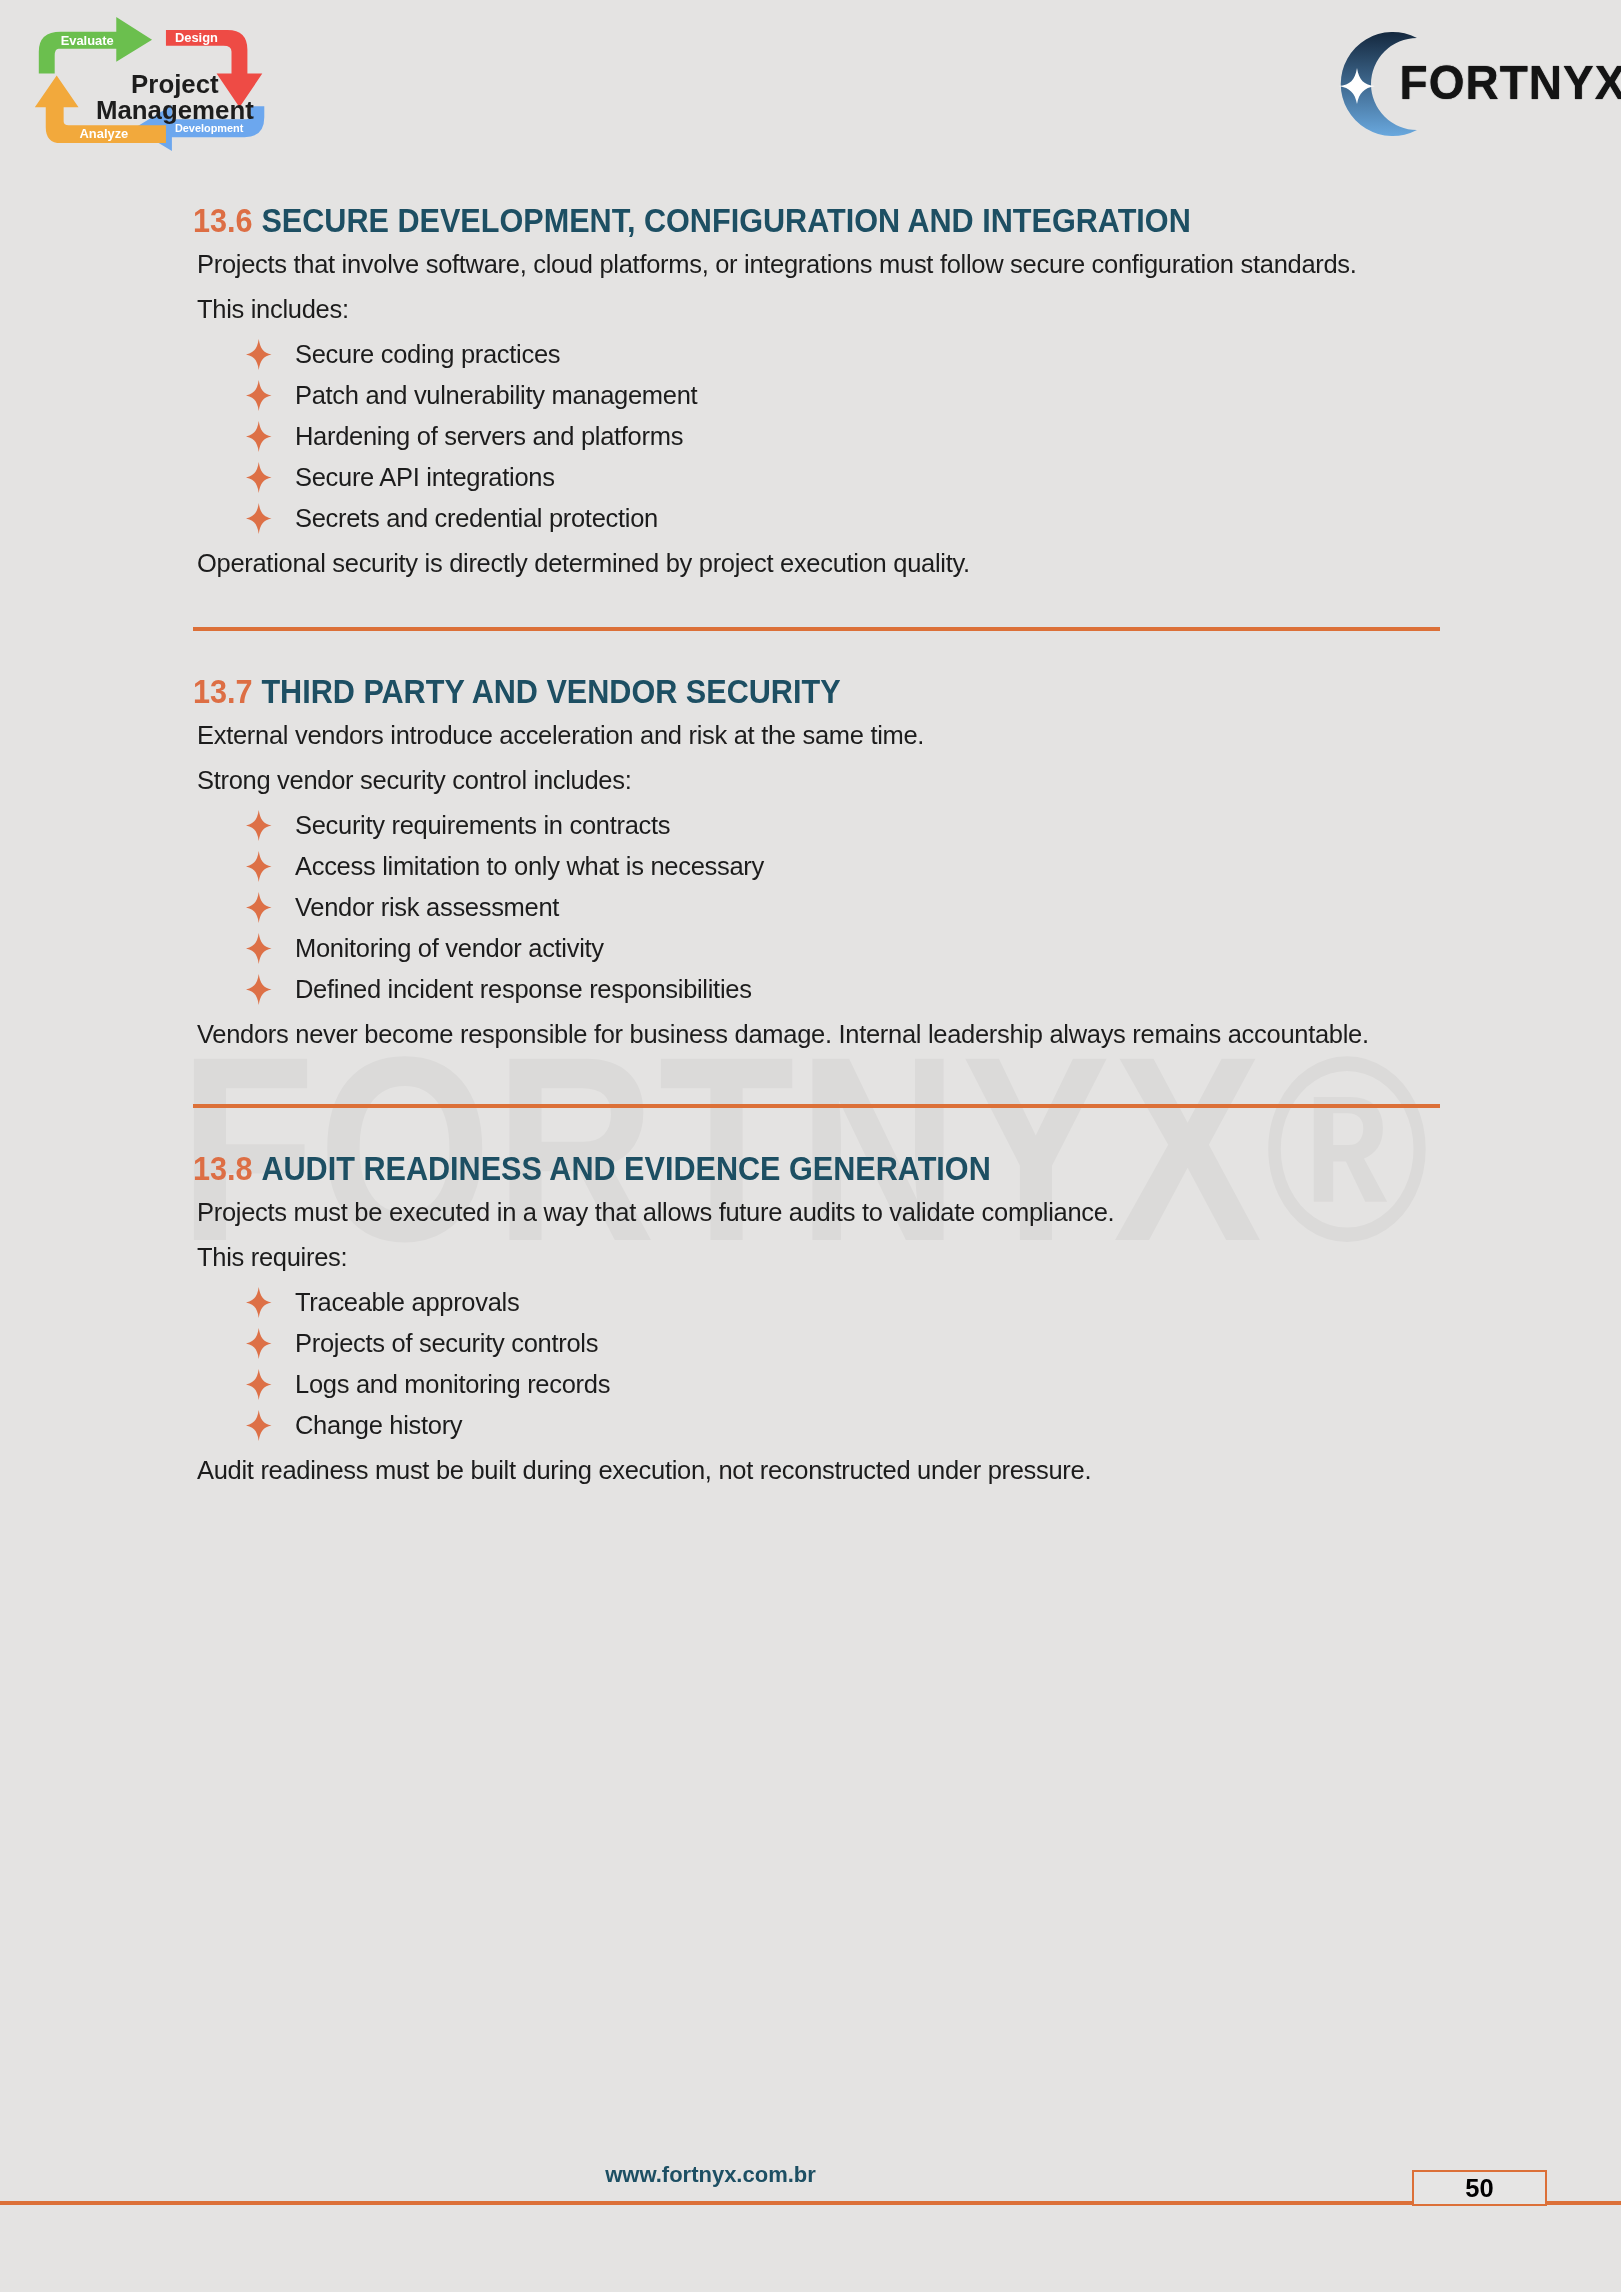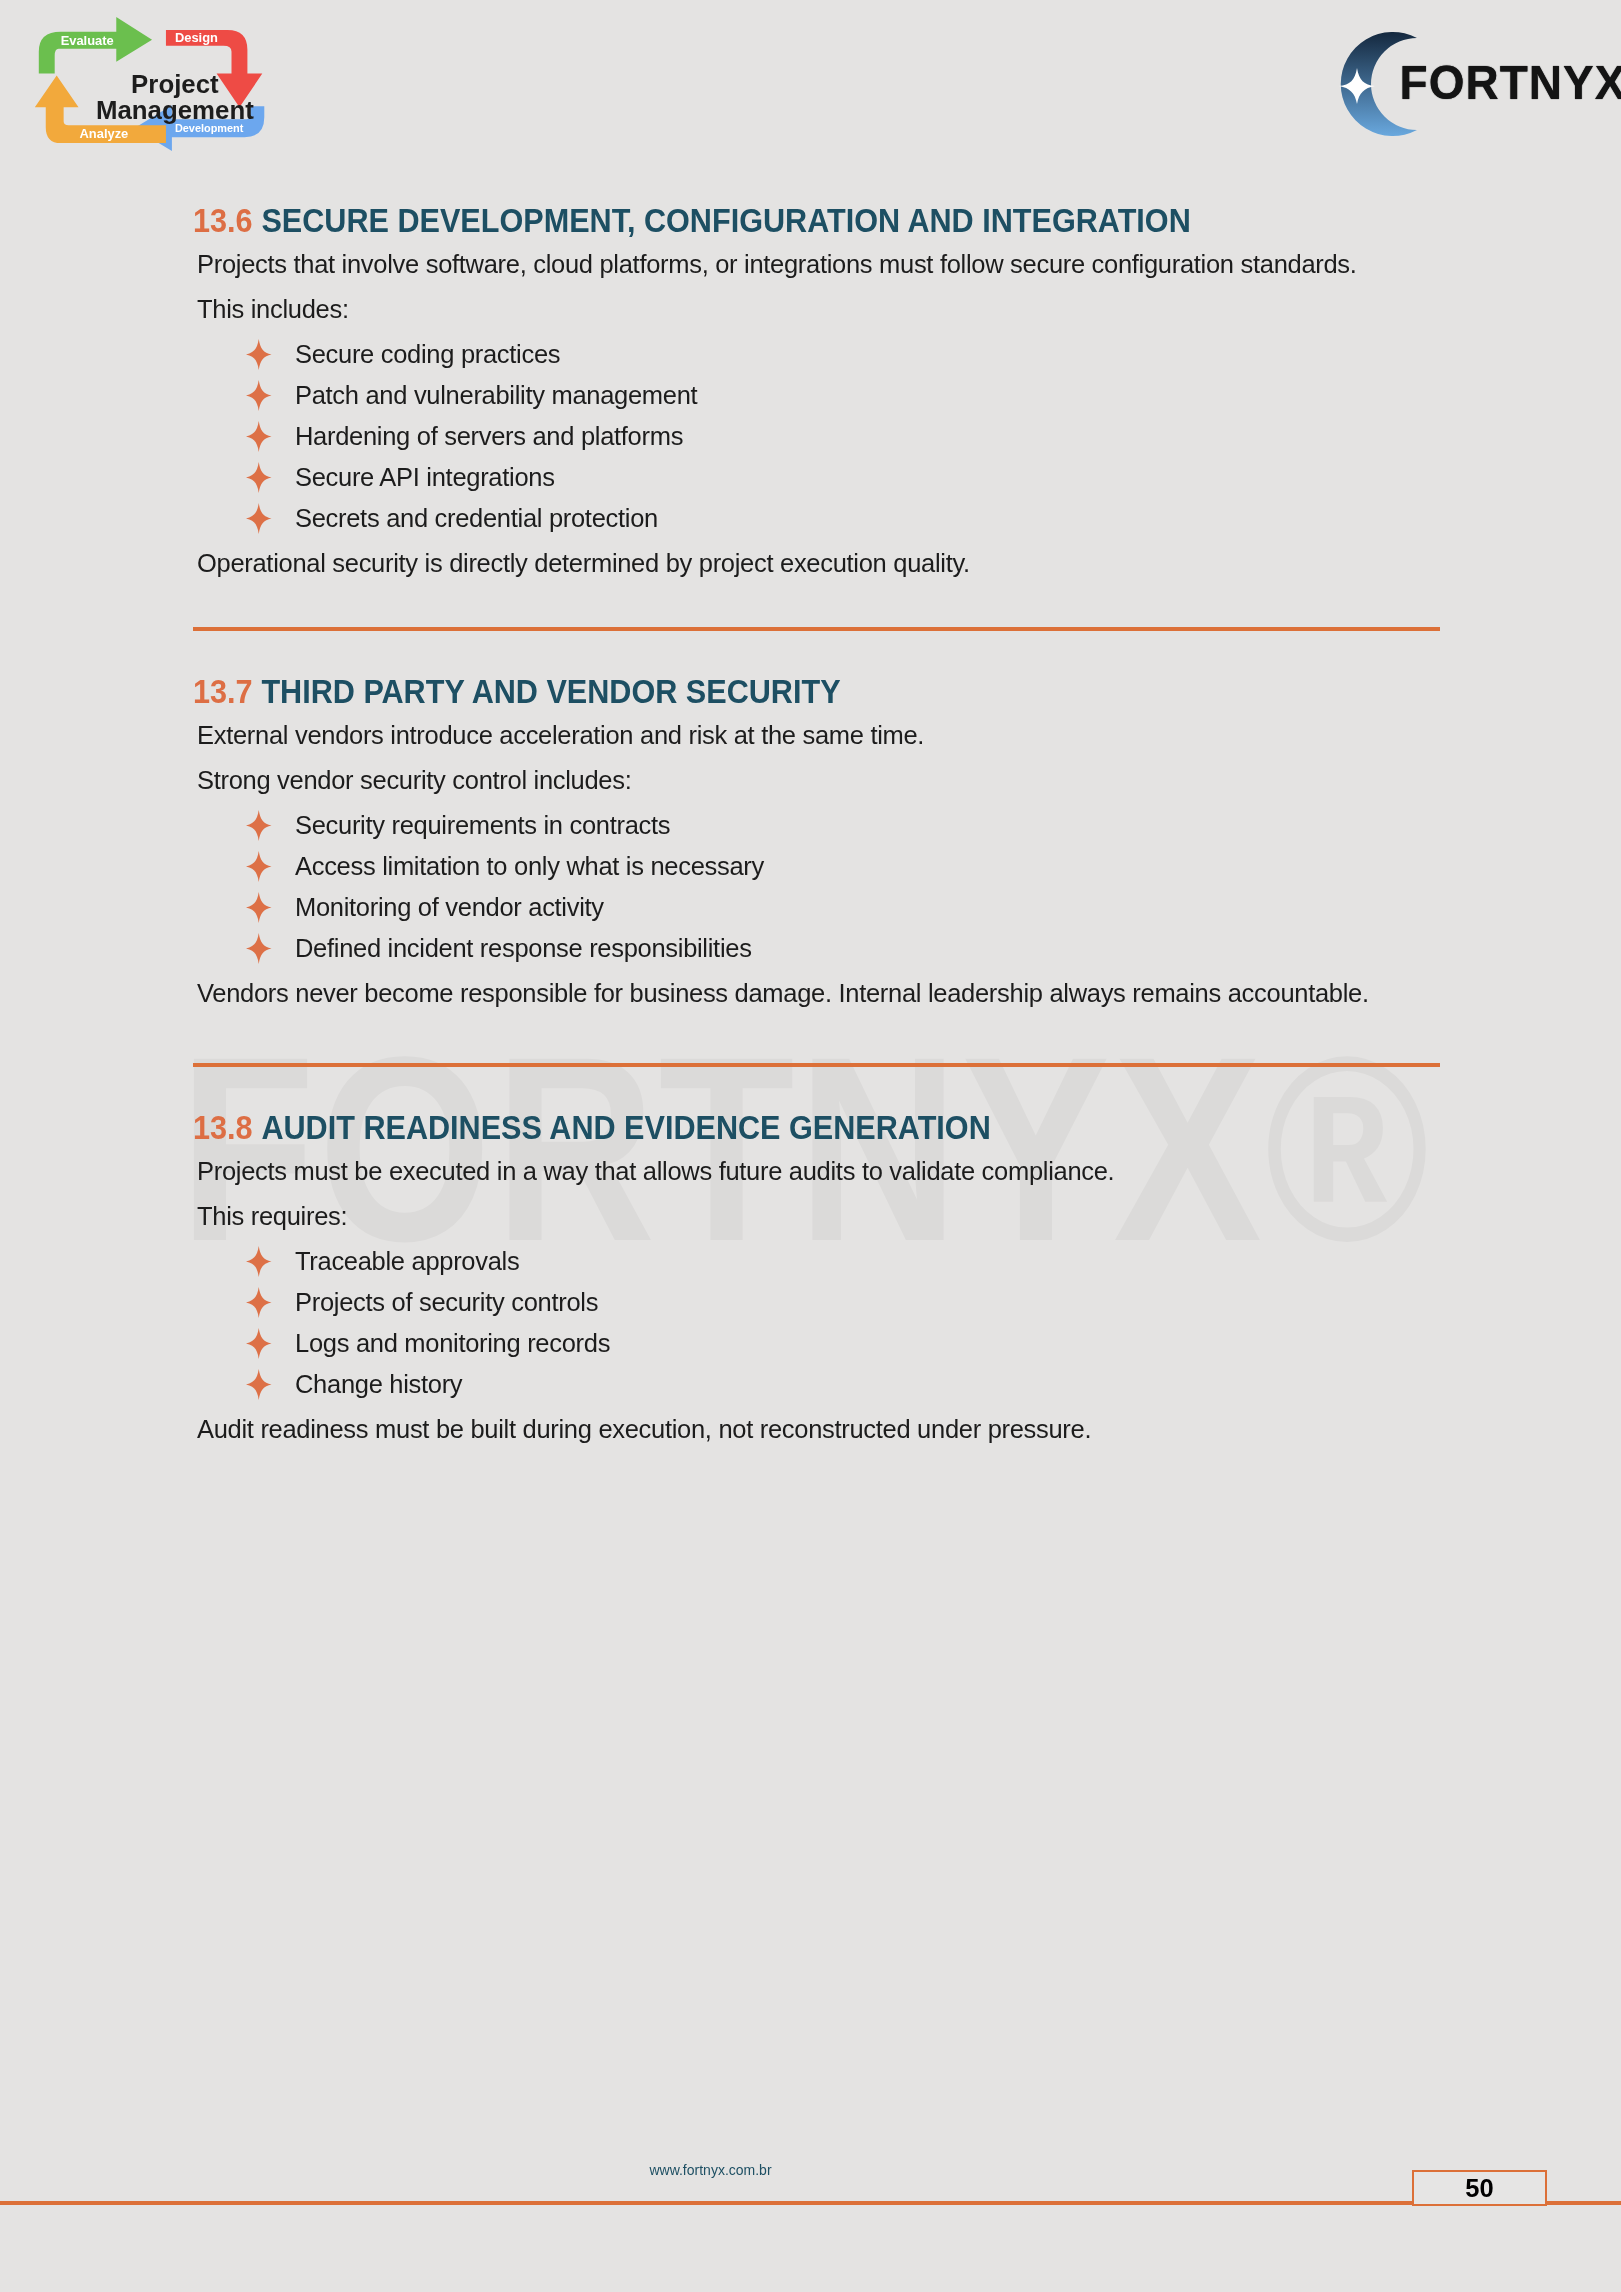--- a/index.html
+++ b/index.html
@@ -60,21 +60,21 @@
   .div-2{margin-top:49px;}
   .h-s3{margin-top:41px;}
   .p-intro3{margin-top:15.7px;}
   .p-lead3{margin-top:21.6px;}
   .ul-3{margin-top:23.5px;}
   .p-out3{margin-top:25.5px;}
   
   .footer-line{position:absolute;left:0;top:2201px;width:1621px;height:3.9px;background:#dc7038;z-index:1;}
   .footer-url{
     position:absolute;left:0;top:2162px;width:1421px;text-align:center;
-    font-size:14px;font-weight:400;color:#1d4f63;z-index:2;
+    font-size:22px;font-weight:700;color:#1d4f63;z-index:2;
   }
   .page-num-box{
     position:absolute;left:1412px;top:2170px;width:131px;height:32px;
     background:#e6e5e4;border:2.9px solid #dc7038;
     display:flex;align-items:center;justify-content:center;z-index:2;
   }
   .page-num-box .pg{font-size:25.5px;font-weight:700;color:#000000;}
   
   .pm-label{font-family:"Liberation Sans",sans-serif;font-weight:700;fill:#ffffff;}
   .pm-center{font-family:"Liberation Sans",sans-serif;font-weight:700;fill:#1d1d1d;}
@@ -172,20 +172,26 @@
       <li>
         <svg width="25.5" height="31" viewBox="0 0 24 24" preserveAspectRatio="none">
             <path d="M12 0C13.4 7.6 16.4 10.6 24 12C16.4 13.4 13.4 16.4 12 24C10.6 16.4 7.6 13.4 0 12C7.6 10.6 10.6 7.6 12 0Z" fill="#dd7046"></path>
           </svg>
         <span class="li-text">Access limitation to only what is necessary</span>
       </li>
       <li>
         <svg width="25.5" height="31" viewBox="0 0 24 24" preserveAspectRatio="none">
             <path d="M12 0C13.4 7.6 16.4 10.6 24 12C16.4 13.4 13.4 16.4 12 24C10.6 16.4 7.6 13.4 0 12C7.6 10.6 10.6 7.6 12 0Z" fill="#dd7046"></path>
           </svg>
+        <span class="li-text">Vendor risk assessment</span>
+      </li>
+      <li>
+        <svg width="25.5" height="31" viewBox="0 0 24 24" preserveAspectRatio="none">
+            <path d="M12 0C13.4 7.6 16.4 10.6 24 12C16.4 13.4 13.4 16.4 12 24C10.6 16.4 7.6 13.4 0 12C7.6 10.6 10.6 7.6 12 0Z" fill="#dd7046"></path>
+          </svg>
         <span class="li-text">Monitoring of vendor activity</span>
       </li>
       <li>
         <svg width="25.5" height="31" viewBox="0 0 24 24" preserveAspectRatio="none">
             <path d="M12 0C13.4 7.6 16.4 10.6 24 12C16.4 13.4 13.4 16.4 12 24C10.6 16.4 7.6 13.4 0 12C7.6 10.6 10.6 7.6 12 0Z" fill="#dd7046"></path>
           </svg>
         <span class="li-text">Defined incident response responsibilities</span>
       </li>
     </ul>
     <p class="p-out2 justify">Vendors never become responsible for business damage. Internal leadership always remains accountable.</p>

